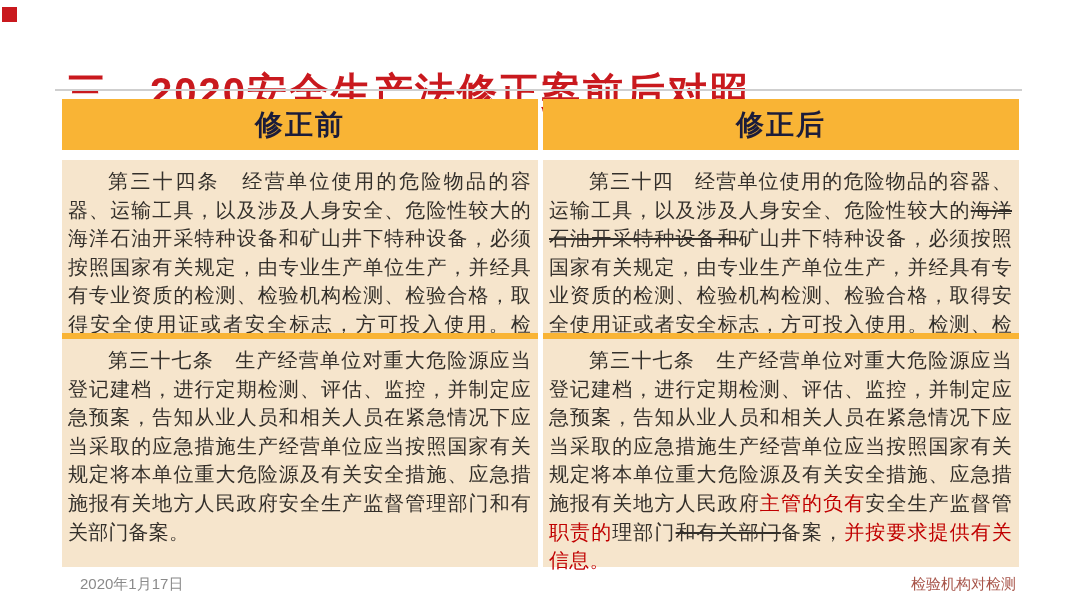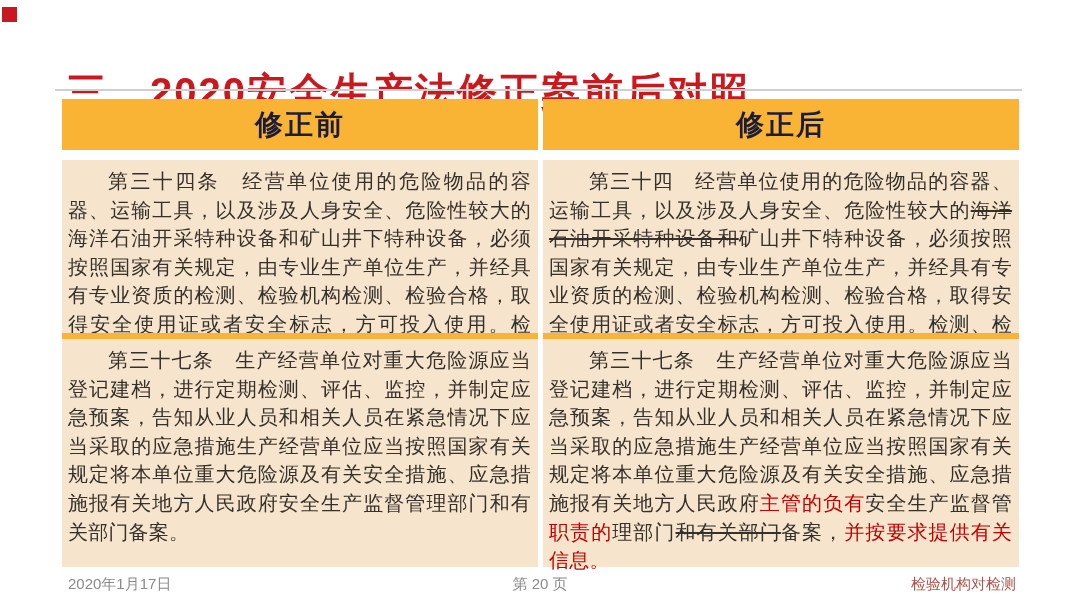--- a/index.html
+++ b/index.html
@@ -62,21 +62,21 @@
     text-indent:2em;
     letter-spacing:0.2px;
   }
   .seg-normal{}
   .seg-red{color:var(--accent-red);font-weight:normal;}
   .seg-strike{text-decoration:line-through;text-decoration-thickness:2px;}
   .footer{
     position:absolute;left:0;top:575px;width:1080px;height:24px;
     font-size:15px;color:var(--gray);
   }
-  .footer-date{position:absolute;left:68px;top:0;}
+  .footer-date{position:absolute;left:80px;top:0;}
   .footer-page{position:absolute;left:0;top:0;width:1080px;text-align:center;}
   .footer-doc{position:absolute;right:64px;top:0;color:var(--footer-red);}
 </style>
 </head>
 <body>
 
 <div class="slide">
 
   <div class="corner-square"></div>
 
@@ -104,17 +104,16 @@
     <div class="cell">
       <p><span class="seg-normal">第三十七条　生产经营单位对重大危险源应当登记建档，进行定期检测、评估、监控，并制定应急预案，告知从业人员和相关人员在紧急情况下应当采取的应急措施生产经营单位应当按照国家有关规定将本单位重大危险源及有关安全措施、应急措施报有关地方人民政府安全生产监督管理部门和有关部门备案。</span></p>
     </div>
     <div class="cell">
       <p><span class="seg-normal">第三十七条　生产经营单位对重大危险源应当登记建档，进行定期检测、评估、监控，并制定应急预案，告知从业人员和相关人员在紧急情况下应当采取的应急措施生产经营单位应当按照国家有关规定将本单位重大危险源及有关安全措施、应急措施报有关地方人民政府</span><span class="seg-red">主管的负有</span><span class="seg-normal">安全生产监督管</span><span class="seg-red">职责的</span><span class="seg-normal">理部门</span><span class="seg-strike">和有关部门</span><span class="seg-normal">备案，</span><span class="seg-red">并按要求提供有关信息。</span></p>
     </div>
   </div>
 
   <div class="footer">
     <span class="footer-date">2020年1月17日</span>
-    <span class="footer-page">第 20 页</span>
     <span class="footer-doc">检验机构对检测</span>
   </div>
 
 </div>
 
 </body></html>

